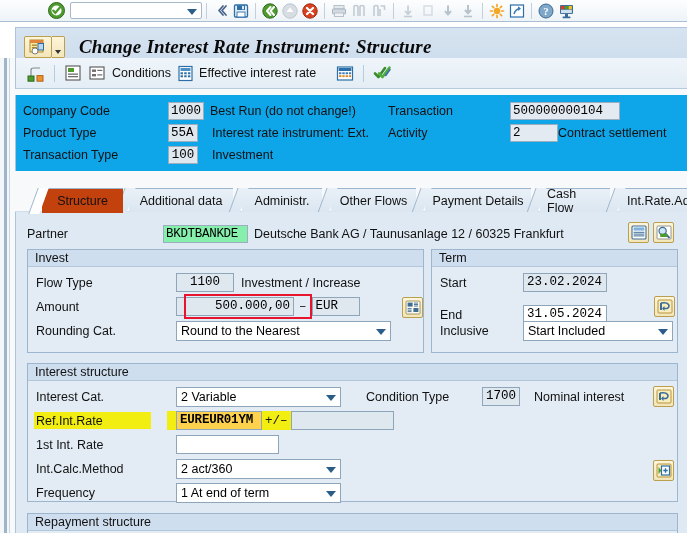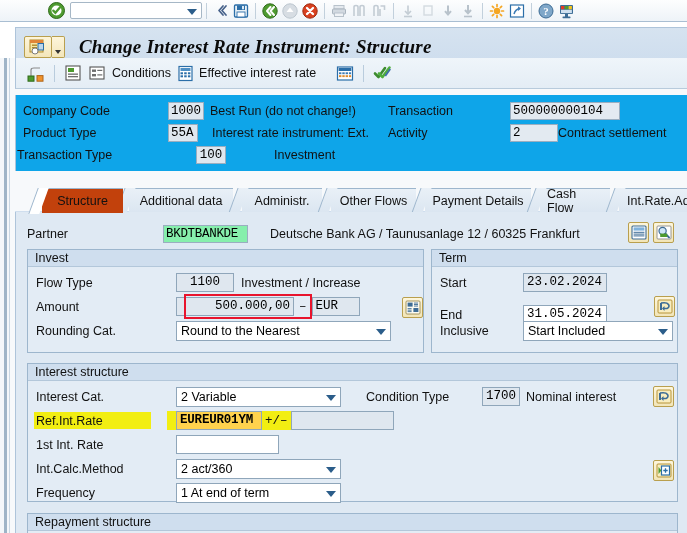--- a/index.html
+++ b/index.html
@@ -532,21 +532,21 @@
       <span class="lbl" style="width:145px">Product Type</span>
       <span class="fld" style="width:30px; text-align:left">55A</span>
       <span class="lbl" style="margin-left:14px">Interest rate instrument: Ext.</span>
     </div>
     <div class="hdr-row" style="left:372px; top:29px;">
       <span class="lbl" style="width:122px">Activity</span>
       <span class="fld ro" style="width:48px">2</span>
       <span class="lbl" style="">Contract settlement</span>
     </div>
 
-    <div class="hdr-row" style="left:1px; top:51px;gap:34px;">
+    <div class="hdr-row" style="left:7px; top:51px;">
       <span class="lbl" style="width:145px">Transaction Type</span>
       <span class="fld" style="width:30px; text-align:center">100</span>
       <span class="lbl" style="margin-left:14px">Investment</span>
     </div>
   </div>
 
   <div class="tabs-underline"></div>
   <div class="tabstrip">
     <div class="tab active" style="left:27px; width:81px;">
         <span>Structure</span>
@@ -569,21 +569,21 @@
     <div class="tab" style="left:604px; width:85px;">
         <span>Int.Rate.Adj.</span>
       </div>
   </div>
 
   <div class="content">
 
     <div class="partner-row">
       <span class="lbl" style="width:136px">Partner</span>
       <span class="fld" style="width:85px; background:#86efac; letter-spacing:-0.3px">BKDTBANKDE</span>
-      <span class="lbl" style="margin-left:22px">Deutsche Bank AG / Taunusanlage 12 / 60325 Frankfurt</span>
+      <span class="lbl" style="margin-left:6px">Deutsche Bank AG / Taunusanlage 12 / 60325 Frankfurt</span>
     </div>
     <div style="position:absolute; left:612px; top:10px; display:flex; gap:4px;">
       <div class="icon-btn">
         <svg width="16" height="15" viewBox="0 0 16 15">
           <rect x="1" y="1" width="14" height="13" rx="1" fill="#ffffff" stroke="#3d6c95" stroke-width="1.1"></rect>
           <rect x="2.6" y="2.4" width="10.8" height="3.2" fill="#7fb2dc"></rect>
           <g fill="#3d6c95">
             <rect x="2.6" y="6.8" width="10.8" height="1"></rect>
             <rect x="2.6" y="8.6" width="10.8" height="1"></rect>
             <rect x="2.6" y="10.4" width="10.8" height="1"></rect>
@@ -675,21 +675,21 @@
       <div class="group-title">Interest structure</div>
 
       <div class="grow" style="left:8px; top:23px;">
         <span class="lbl" style="width:140px">Interest Cat.</span>
         <span class="sel" style="width:165px">
           <span>2 Variable</span>
           <span class="caret"></span>
         </span>
         <span class="lbl" style="margin-left:25px; width:116px">Condition Type</span>
         <span class="inp grey" style="width:38px; text-align:center; line-height:17px">1700</span>
-        <span class="lbl" style="margin-left:6px">Nominal interest</span>
+        <span class="lbl" style="margin-left:14px">Nominal interest</span>
       </div>
       <div class="icon-btn" style="position:absolute; left:625px; top:22px;">
         <svg width="16" height="15" viewBox="0 0 16 15">
           <rect x="1" y="1" width="14" height="13" rx="1" fill="#f8edbf" stroke="#b08a2b" stroke-width="0.9"></rect>
           <path d="M4 4 L4 11" stroke="#3d6c95" stroke-width="2"></path>
           <path d="M4 4 Q10 3 11.5 5.5 Q13 8 10 9.5 L6 9.5" fill="none" stroke="#3d6c95" stroke-width="1.6"></path>
           <path d="M7.5 7 L5 9.6 L7.5 12" fill="#3d6c95"></path>
         </svg>
       </div>
 

